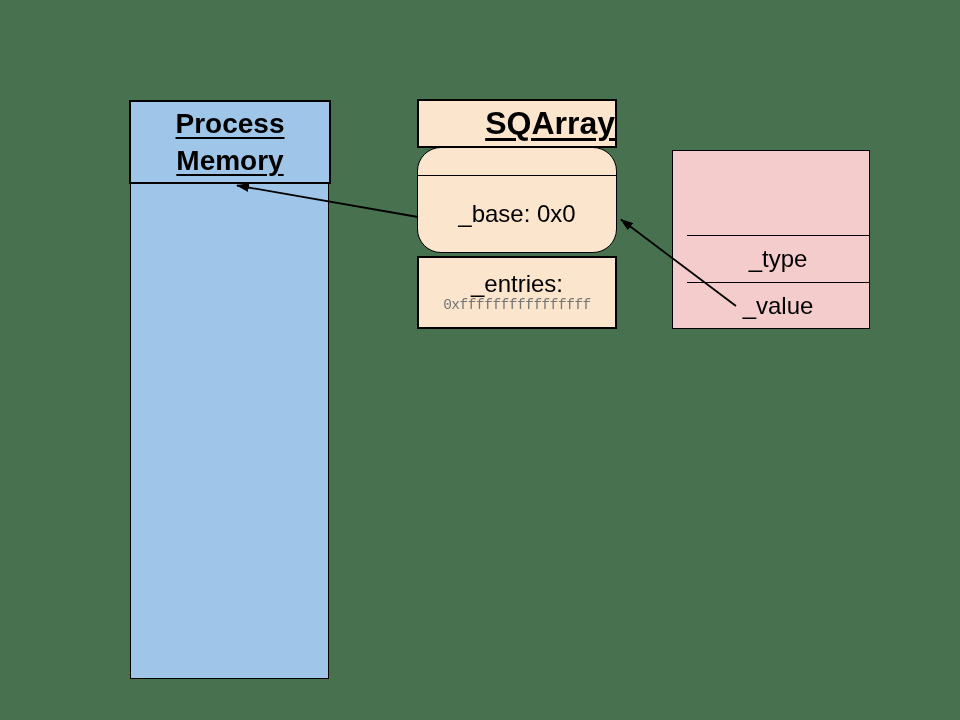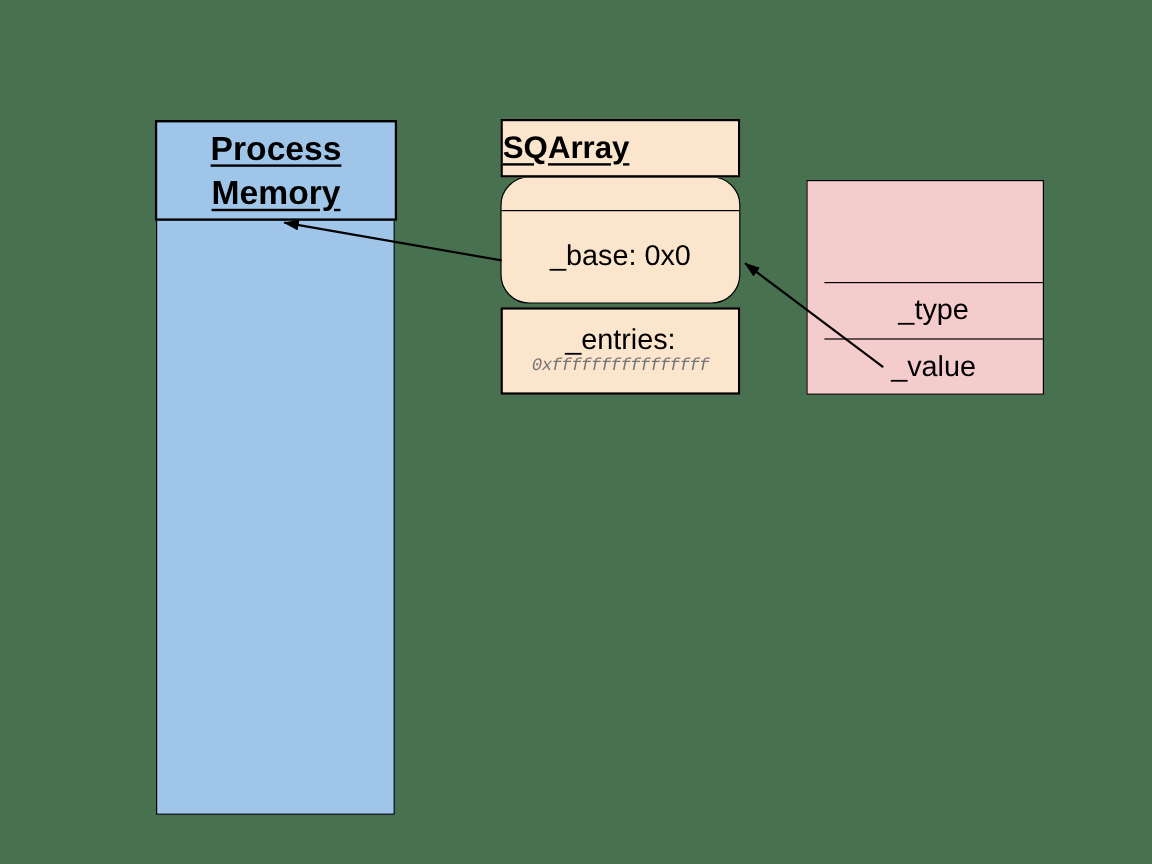--- a/index.html
+++ b/index.html
@@ -19,21 +19,21 @@
     inset: 0;
     width: 960px;
     height: 720px;
   }
   .shape {
     position: absolute;
     box-sizing: border-box;
     border: 1.5px solid #000;
     display: flex;
     align-items: center;
-    justify-content: flex-start;
+    justify-content: flex-end;
     text-align: center;
   }
   .header-box {
     border-width: 2.5px;
     font-weight: bold;
     text-decoration: underline;
     text-underline-offset: 4px;
     z-index: 3;
   }
   .body-box {
@@ -58,21 +58,21 @@
     font-size: 28px; line-height: 37px;
     padding: 0 28px;
   }
   .pm-body {
     left: 130px; top: 183px; width: 199px; height: 496px;
     z-index: 2;
   }
   
   .sqa-header {
     left: 417px; top: 99px; width: 200px; height: 49px;
-    font-size: 26px;
+    font-size: 32px;
   }
   .sqa-body1 {
     left: 417px; top: 147px; width: 200px; height: 106px;
   }
   .sqa-row-empty { height: 27px; }
   .sqa-row-base { flex: 1; font-size: 24px; }
   .sqa-body2 {
     left: 417px; top: 256px; width: 200px; height: 73px;
     border-width: 2px;
     flex-direction: column;
@@ -80,21 +80,20 @@
     justify-content: center;
     z-index: 2;
   }
   .sqa-entries-label { font-size: 24px; line-height: 26px; }
   .sqa-entries-value {
     font-family: "Liberation Mono", monospace;
     font-size: 14.5px;
     line-height: 17px;
     letter-spacing: -0.5px;
     white-space: nowrap;
-    font-style: italic;
   }
   
   .sqo-header {
     left: 672px; top: 100px; width: 198px; height: 51px;
     font-size: 26px;
   }
   .sqo-body {
     left: 672px; top: 150px; width: 198px; height: 179px;
   }
   .sqo-row-empty { height: 84px; }

